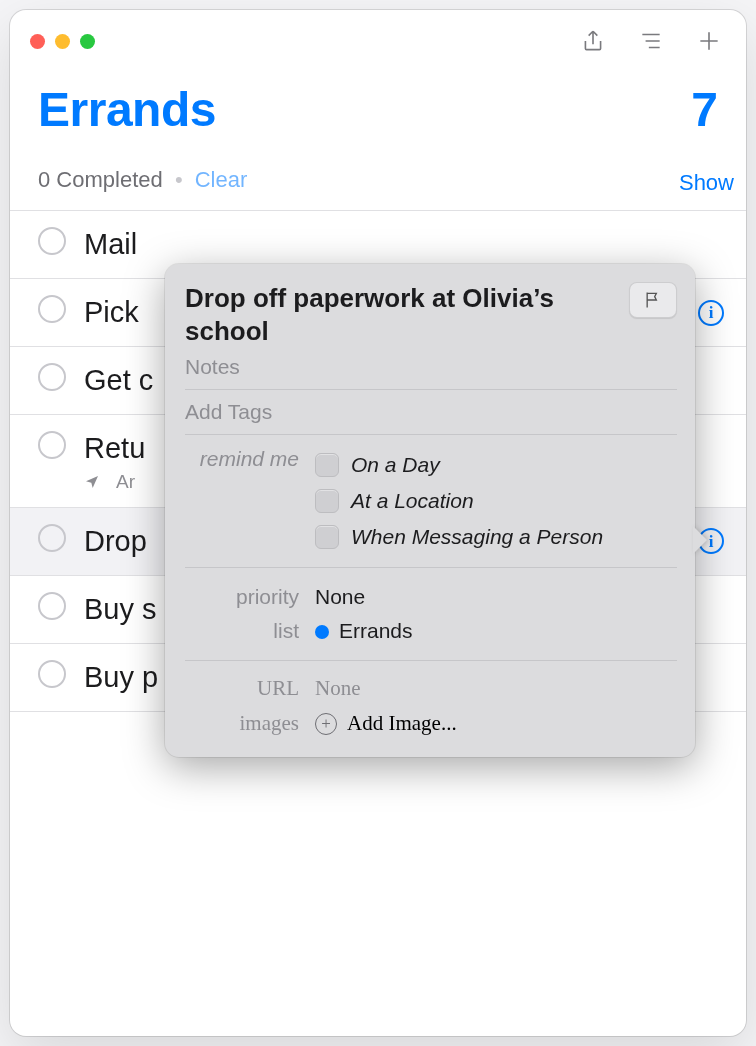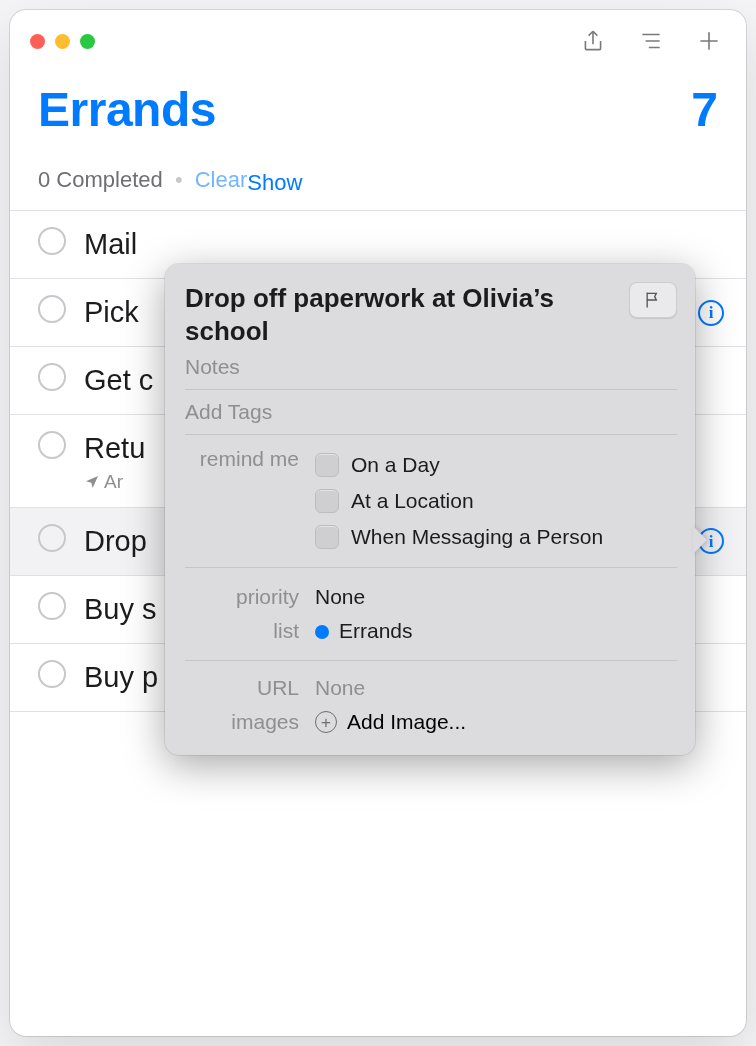--- a/index.html
+++ b/index.html
@@ -45,22 +45,22 @@
   
   .list-header {
     display:flex; align-items:flex-end; justify-content:space-between;
     padding: 10px 28px 4px 28px;
   }
   .list-title {
     color:var(--blue); font-weight:700; font-size:48px; letter-spacing:-0.5px;
   }
   .list-count { color:var(--blue); font-weight:600; font-size:48px; }
   .completed-row {
-    display:flex; align-items:center;
-    padding: 22px 20px 14px 28px;
+    display:flex; justify-content:space-between; align-items:center;
+    padding: 22px 12px 14px 28px;
     font-size:22px;
   }
   .completed-left { color:#6e6e73; }
   .sep-dot { color:#c7c7cc; margin:0 6px;}
   .clear { color:#8ab4f8; color: #bcbcbf;}
   .clear { color: var(--blue); opacity:0.55;}
   .show { color:var(--blue); font-weight:500;margin-top:7px; }
 
   
   .reminders {
@@ -71,21 +71,21 @@
     padding: 14px 28px 14px 28px;
     border-bottom:1.5px solid var(--border);
     position:relative;
   }
   .row.sel { background:var(--row-sel);}
   .circle {
     flex:0 0 28px; width:28px; height:28px; border-radius:50%;
     border:2px solid #c7c7cc; margin-top:2px; background:transparent;
   }
   .row-text { font-size:29px; line-height:1.35; color:#1c1c1e; white-space:nowrap; overflow:hidden; }
-  .row-sub { font-size:19px; color:var(--muted); display:flex; align-items:center; gap:4px; margin-top:2px;}
+  .row-sub { font-size:19px; color:var(--muted); display:flex; align-items:center; gap:16px; margin-top:2px;}
   .info-icon {
     position:absolute; right:22px; top:50%; transform:translateY(-50%);
     width:26px; height:26px; border:2px solid var(--blue); border-radius:50%;
     color:var(--blue); display:flex; align-items:center; justify-content:center;
     font: 600 17px/1 -apple-system; cursor:pointer;
   }
 
   
   .popover {
     position:absolute;
@@ -131,21 +131,21 @@
   .pop-label {
     flex:0 0 130px; text-align:right; color:var(--muted); padding-right:16px;
   }
   .chk {
     width:24px; height:24px; border-radius:6px;
     background:#cfcfd2; border:1px solid #bdbdc0;
     margin-right:12px; flex:0 0 24px;
     cursor:pointer;
     box-shadow: inset 0 1px 0 rgba(255,255,255,0.4);
   }
-  .remind-block .pop-row { align-items:flex-start; }
+  .remind-block .pop-row { align-items:flex-start;font-style:italic; }
   .remind-opts { flex:1; }
   .remind-opts .optline { display:flex; align-items:center; padding:6px 0;}
   .val { color:#1c1c1e; }
   .val.muted { color:var(--muted);}
   .list-dot { width:14px; height:14px; border-radius:50%; background:var(--blue); display:inline-block; margin-right:10px; vertical-align:-1px;}
   .add-img { display:flex; align-items:center; gap:10px; cursor:pointer;}
   .plus-circ {
     width:22px; height:22px; border:1.6px solid #6e6e73; border-radius:50%;
     display:flex; align-items:center; justify-content:center; color:#6e6e73; font-size:17px; line-height:1;
   }
@@ -286,21 +286,21 @@
         <div class="val">None</div>
       </div>
       <div class="pop-row">
         <div class="pop-label">list</div>
         <div class="val">
           <span class="list-dot"></span><span>Errands</span>
         </div>
       </div>
     </div>
 
-    <div class="grid2" style="padding-top:10px;">
+    <div class="grid2" style="padding-top:10px;font-family:Liberation Serif, serif;">
       <div class="pop-row">
         <div class="pop-label">URL</div>
         <div class="val muted">None</div>
       </div>
       <div class="pop-row">
         <div class="pop-label">images</div>
         <div class="add-img">
           <div class="plus-circ">+</div>
           <span>Add Image...</span>
         </div>

